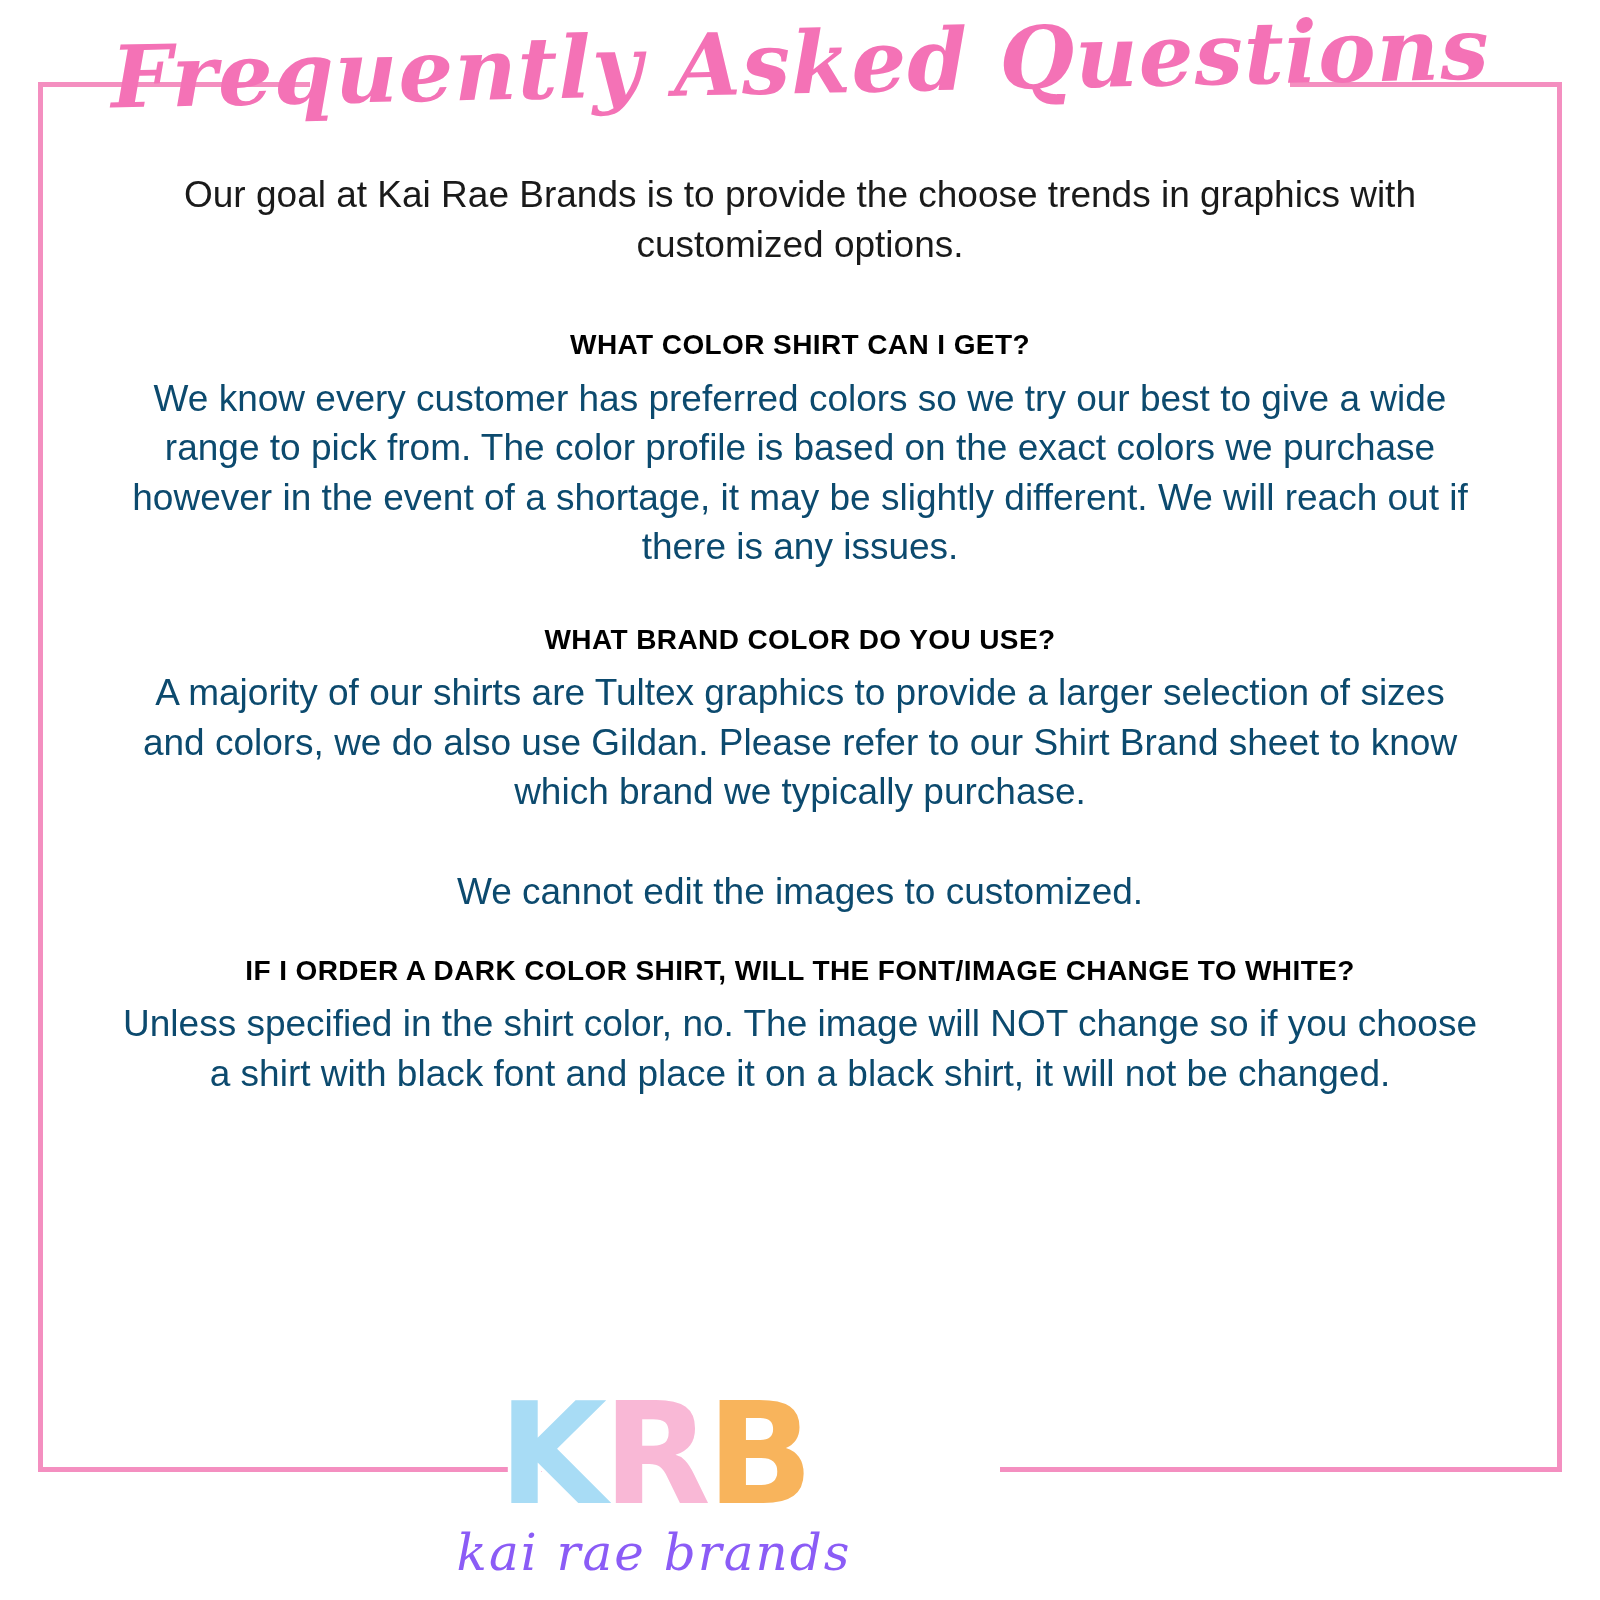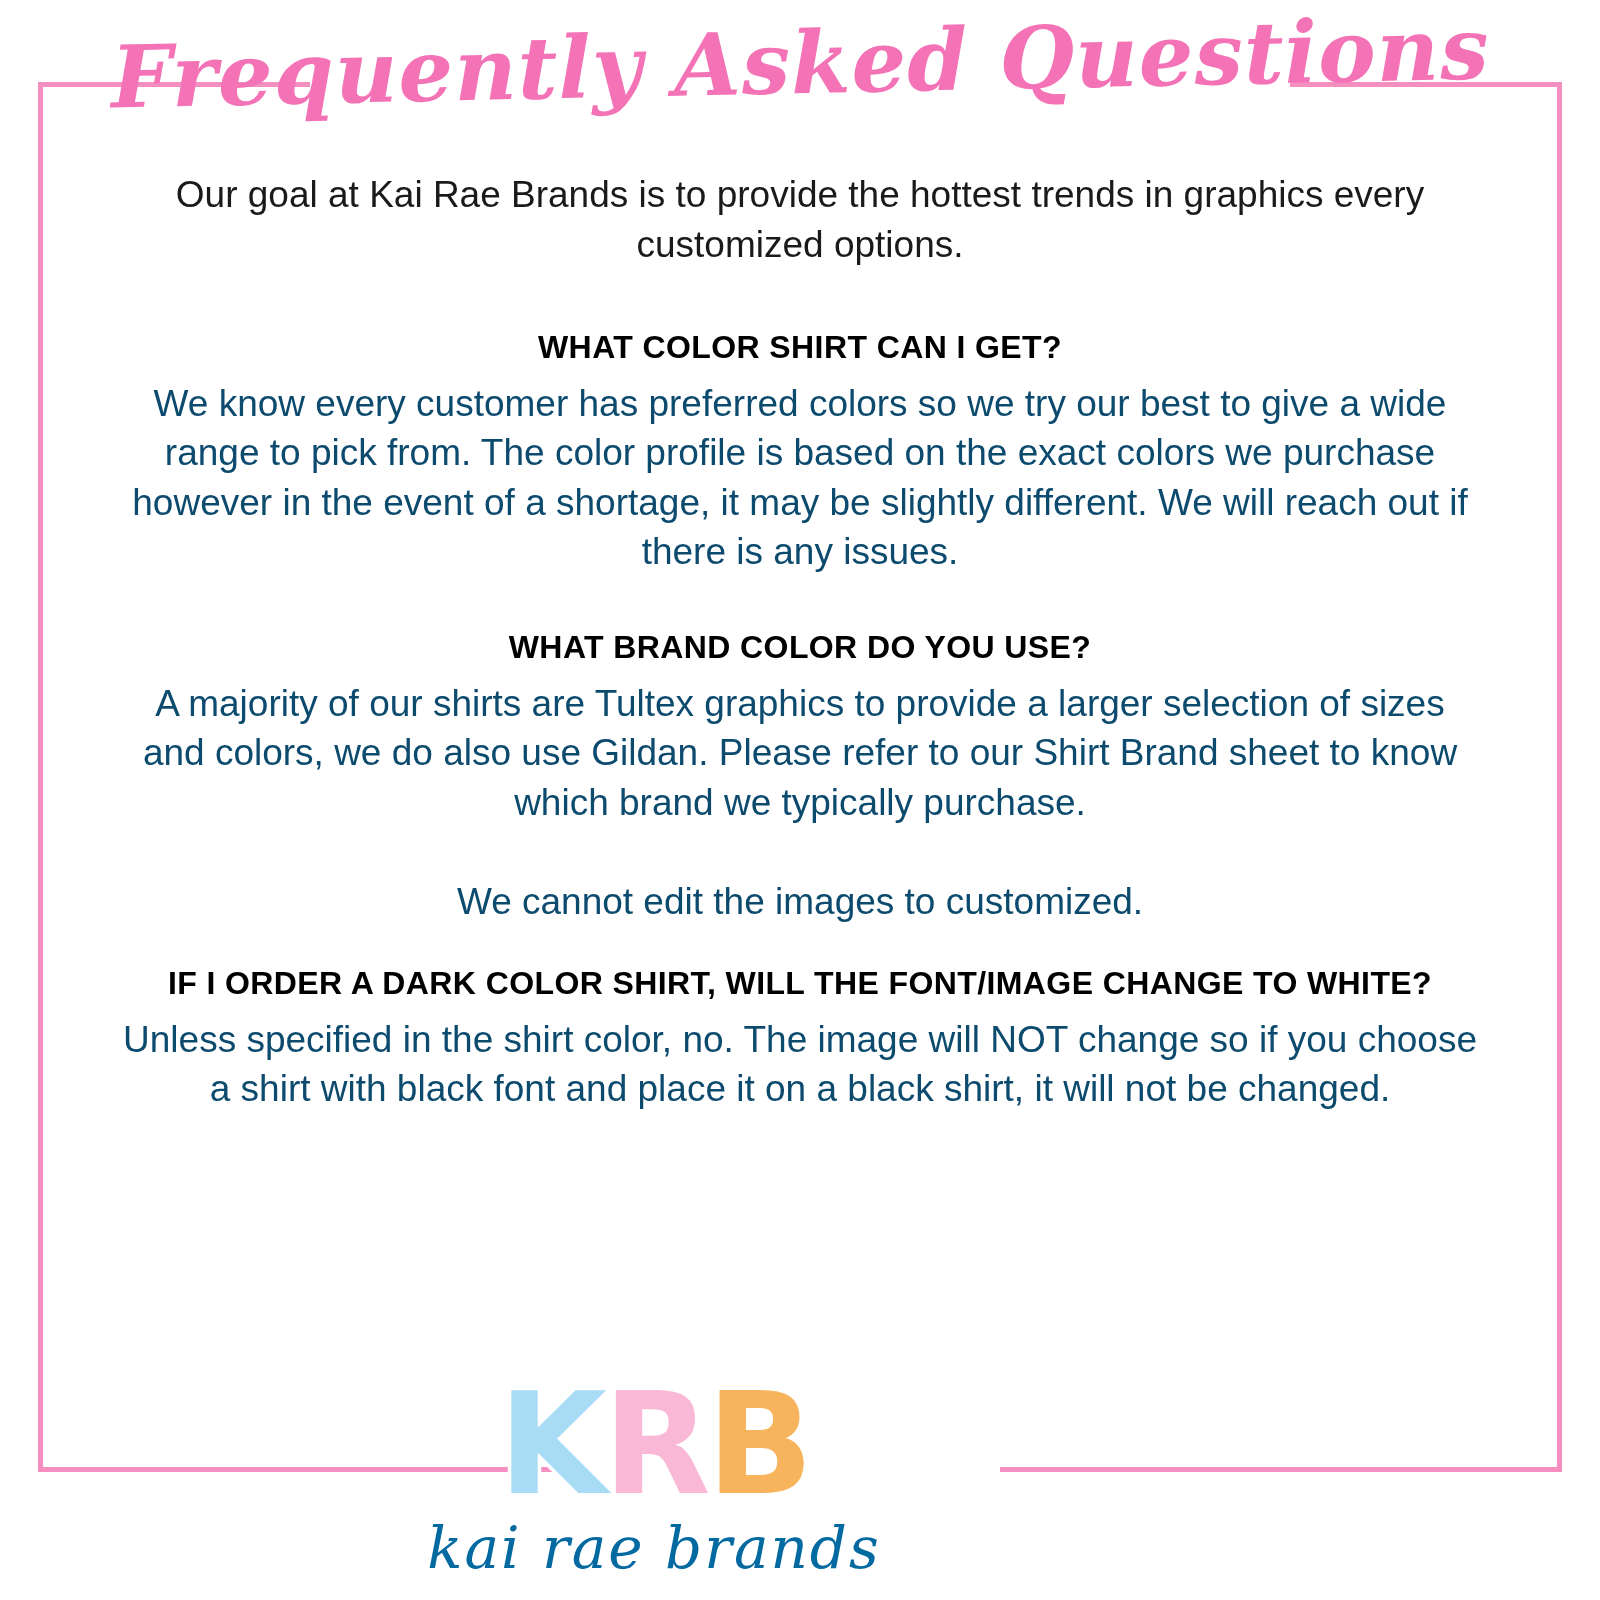--- a/index.html
+++ b/index.html
@@ -84,21 +84,21 @@
     font-size: 37px;
     line-height: 1.34;
     color: #1a1a1a;
     margin: 0 30px;
   }
 
   .qa {
     margin-top: 48px;
   }
   .qa .q {
-    font-size: 32px;
+    font-size: 28px;
     font-weight: 700;
     letter-spacing: 0.4px;
     color: #000000;
     margin-bottom: 10px;
     line-height: 1.3;
   }
   .qa .a {
     font-size: 37px;
     line-height: 1.34;
     color: #0c4a6e;
@@ -133,41 +133,41 @@
     paint-order: stroke fill;
   }
   .letter.k { color: #a8dcf5; }
   .letter.r { color: #f9b8d6; }
   .letter.b { color: #f8b45c; }
 
   .logo-script {
     margin-top: -6px;
     font-family: "DejaVu Serif", serif;
     font-style: italic;
-    font-size: 58px;
-    color: #0369a1;
+    font-size: 50px;
+    color: #8b5cf6;
     letter-spacing: 2px;
   }
 </style>
 </head>
 <body>
 
 <div class="page">
 
   <div class="frame"></div>
   <div class="frame-gap-top"></div>
   <div class="frame-gap-bottom"></div>
 
   <div class="title-wrap">
     <div class="title">Frequently Asked Questions</div>
   </div>
 
   <div class="content">
 
-    <p class="intro">Our goal at Kai Rae Brands is to provide the hottest trends in graphics every customized options.</p>
+    <p class="intro">Our goal at Kai Rae Brands is to provide the choose trends in graphics with customized options.</p>
 
     <div class="qa q1">
       <div class="q">WHAT COLOR SHIRT CAN I GET?</div>
       <div class="a">We know every customer has preferred colors so we try our best to give a wide range to pick from. The color profile is based on the exact colors we purchase however in the event of a shortage, it may be slightly different. We will reach out if there is any issues.</div>
     </div>
 
     <div class="qa q2">
       <div class="q">WHAT BRAND COLOR DO YOU USE?</div>
       <div class="a">A majority of our shirts are Tultex graphics to provide a larger selection of sizes and colors, we do also use Gildan. Please refer to our Shirt Brand sheet to know which brand we typically purchase.</div>
     </div>

